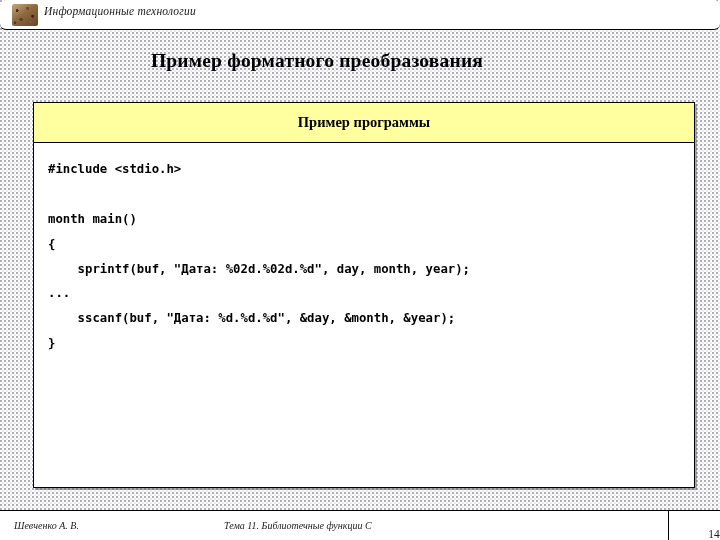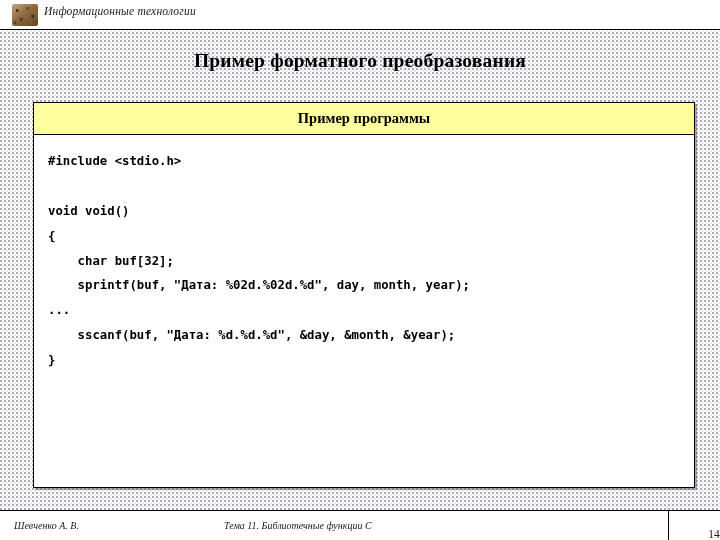--- a/index.html
+++ b/index.html
@@ -29,20 +29,21 @@
   
   #header-band {
     position: absolute;
     left: 0;
     top: 0;
     width: 720px;
     height: 30px;
     background: #ffffff;
     border-bottom: 1.5px solid #000000;
     box-sizing: border-box;
+    border-radius: 6px;
   }
   #header-icon {
     position: absolute;
     left: 12px;
     top: 4px;
     width: 26px;
     height: 22px;
     border-radius: 2px;
     background-color: #a9825a;
     background-image:
@@ -65,21 +66,21 @@
     color: #1a1a1a;
     letter-spacing: 0.2px;
     white-space: nowrap;
   }
 
   
   #slide-title {
     position: absolute;
     left: 0;
     top: 50px;
-    width: 720px;
+    width: 634px;
     text-align: center;
     font-family: "Liberation Serif", serif;
     font-weight: bold;
     font-size: 19.5px;
     color: #000000;
     letter-spacing: 0.2px;
   }
 
   
   #code-panel {
@@ -87,21 +88,21 @@
     left: 33px;
     top: 102px;
     width: 662px;
     height: 386px;
     box-sizing: border-box;
     border: 1.2px solid #000000;
     background: #ffffff;
     box-shadow: 2px 2px 0 rgba(100,100,100,0.55);
   }
   #code-panel-header {
-    height: 32px;
+    height: 40px;
     box-sizing: border-box;
     background: #ffffa0;
     border-bottom: 1.2px solid #000000;
     display: flex;
     align-items: center;
     justify-content: center;
   }
   #code-panel-header-label {
     font-family: "Liberation Serif", serif;
     font-weight: bold;
@@ -185,23 +186,22 @@
 
   <div id="slide-title">Пример форматного преобразования</div>
 
   <div id="code-panel">
     <div id="code-panel-header">
       <span id="code-panel-header-label">Пример программы</span>
     </div>
     <div id="code-body">
       <div class="code-line">#include &lt;stdio.h&gt;</div>
       <div class="code-line blank"></div>
-      <div class="code-line">void void()</div>
+      <div class="code-line">month main()</div>
       <div class="code-line">{</div>
-      <div class="code-line">    char buf[32];</div>
       <div class="code-line">    sprintf(buf, "Дата: %02d.%02d.%d", day, month, year);</div>
       <div class="code-line">...</div>
       <div class="code-line">    sscanf(buf, "Дата: %d.%d.%d", &amp;day, &amp;month, &amp;year);</div>
       <div class="code-line">}</div>
     </div>
   </div>
 
   <div id="footer-rule"></div>
   <div id="footer">
     <div class="footer-text" id="footer-author">Шевченко А. В.</div>

